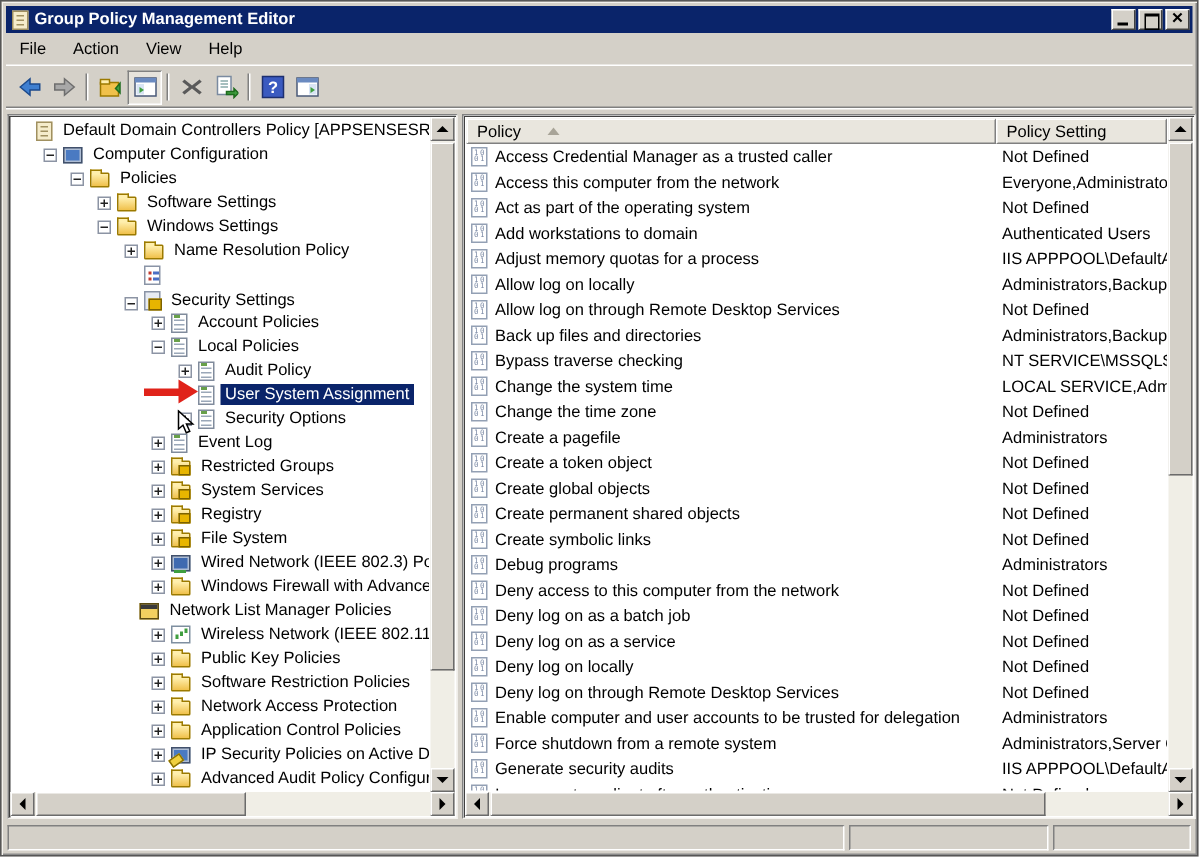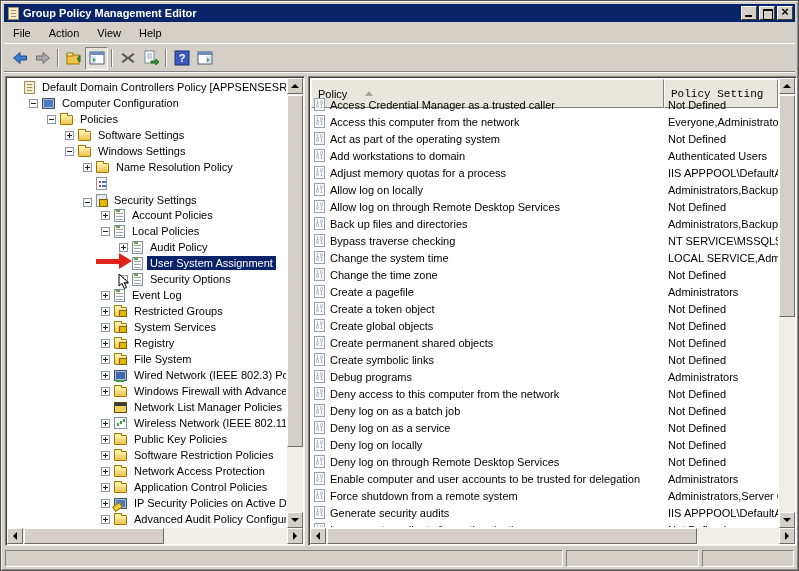--- a/index.html
+++ b/index.html
@@ -67,25 +67,25 @@
   .icon-wired::before{content:"";position:absolute;inset:1px;background:#3f6ab0;}
   .icon-wired::after{content:"";position:absolute;left:1px;bottom:-2px;width:8px;height:2px;background:#3f9e3f;}
   .icon-netlist{background:#f2d060;border:1px solid #5a4a10;height:11px;margin-top:1px;}
   .icon-netlist::before{content:"";position:absolute;left:0;top:0;right:0;height:3px;background:#3a3a3a;}
   .icon-wireless{background:#fff;border:1px solid #7f8fa0;height:12px;}
   .icon-wireless::before{content:"";position:absolute;left:2px;bottom:2px;width:2px;height:3px;background:#3f9e3f;box-shadow:3px -2px 0 #3f9e3f,6px -4px 0 #3f9e3f;}
   .icon-ipsec{background:#aebdd4;border:1px solid #41506b;height:11px;margin-top:1px;}
   .icon-ipsec::before{content:"";position:absolute;inset:1px;background:#4a7ac2;}
   .icon-ipsec::after{content:"";position:absolute;left:-2px;bottom:-2px;width:7px;height:4px;background:#f0d040;border:1px solid #8a7000;transform:rotate(-35deg);}
   
-  .list-header{position:absolute;left:2px;top:2px;right:18px;height:29px;display:flex;background:#e9e6de;}
+  .list-header{position:absolute;left:2px;top:2px;right:18px;height:17px;display:flex;background:#e9e6de;}
   .hcell{border:1px solid;border-color:#fff #808080 #808080 #fff;background:#e9e6de;
     display:flex;align-items:center;padding:0 6px;white-space:nowrap;overflow:hidden;}
   .hcell.policy{width:353px;flex:none;}
-  .hcell.setting{flex:1;font-family:Liberation Mono, monospace;}
+  .hcell.setting{flex:1;}
   .sort-arrow{width:0;height:0;border-left:4px solid transparent;border-right:4px solid transparent;
     border-bottom:5px solid #a8a498;margin-left:18px;}
   .list-content{position:absolute;left:2px;top:19px;right:18px;bottom:18px;overflow:hidden;}
   .list-row{display:flex;align-items:center;height:17px;white-space:nowrap;}
   .pdoc{width:11px;height:13px;background:#fff;border:1px solid #93a0b4;position:relative;margin:0 5px 0 3px;flex:none;}
   .pdoc::before{content:"10";position:absolute;top:1px;left:1px;color:#7b8aa5;font-size:5px;line-height:5px;letter-spacing:1px;font-family:"DejaVu Sans Mono",monospace;}
   .pdoc::after{content:"01";position:absolute;bottom:1px;left:1px;color:#7b8aa5;font-size:5px;line-height:5px;letter-spacing:1px;font-family:"DejaVu Sans Mono",monospace;}
   .cell-policy{width:334px;flex:none;overflow:hidden;white-space:nowrap;}
   .cell-setting{flex:1;overflow:hidden;white-space:nowrap;padding-left:4px;}
   
@@ -306,21 +306,21 @@
           <span class="ticon icon-wired"></span>
           <span class="tlabel">Wired Network (IEEE 802.3) Policie</span>
         </div>
 
         <div class="tree-row" style="padding-left: 93px;">
           <span class="expander plus"></span>
           <span class="ticon icon-folder"></span>
           <span class="tlabel">Windows Firewall with Advanced Se</span>
         </div>
 
-        <div class="tree-row" style="padding-left: 93px;">
+        <div class="tree-row" style="padding-left: 72px;">
           <span class="expander none"></span>
           <span class="ticon icon-netlist"></span>
           <span class="tlabel">Network List Manager Policies</span>
         </div>
 
         <div class="tree-row" style="padding-left: 93px;">
           <span class="expander plus"></span>
           <span class="ticon icon-wireless"></span>
           <span class="tlabel">Wireless Network (IEEE 802.11) Po</span>
         </div>

